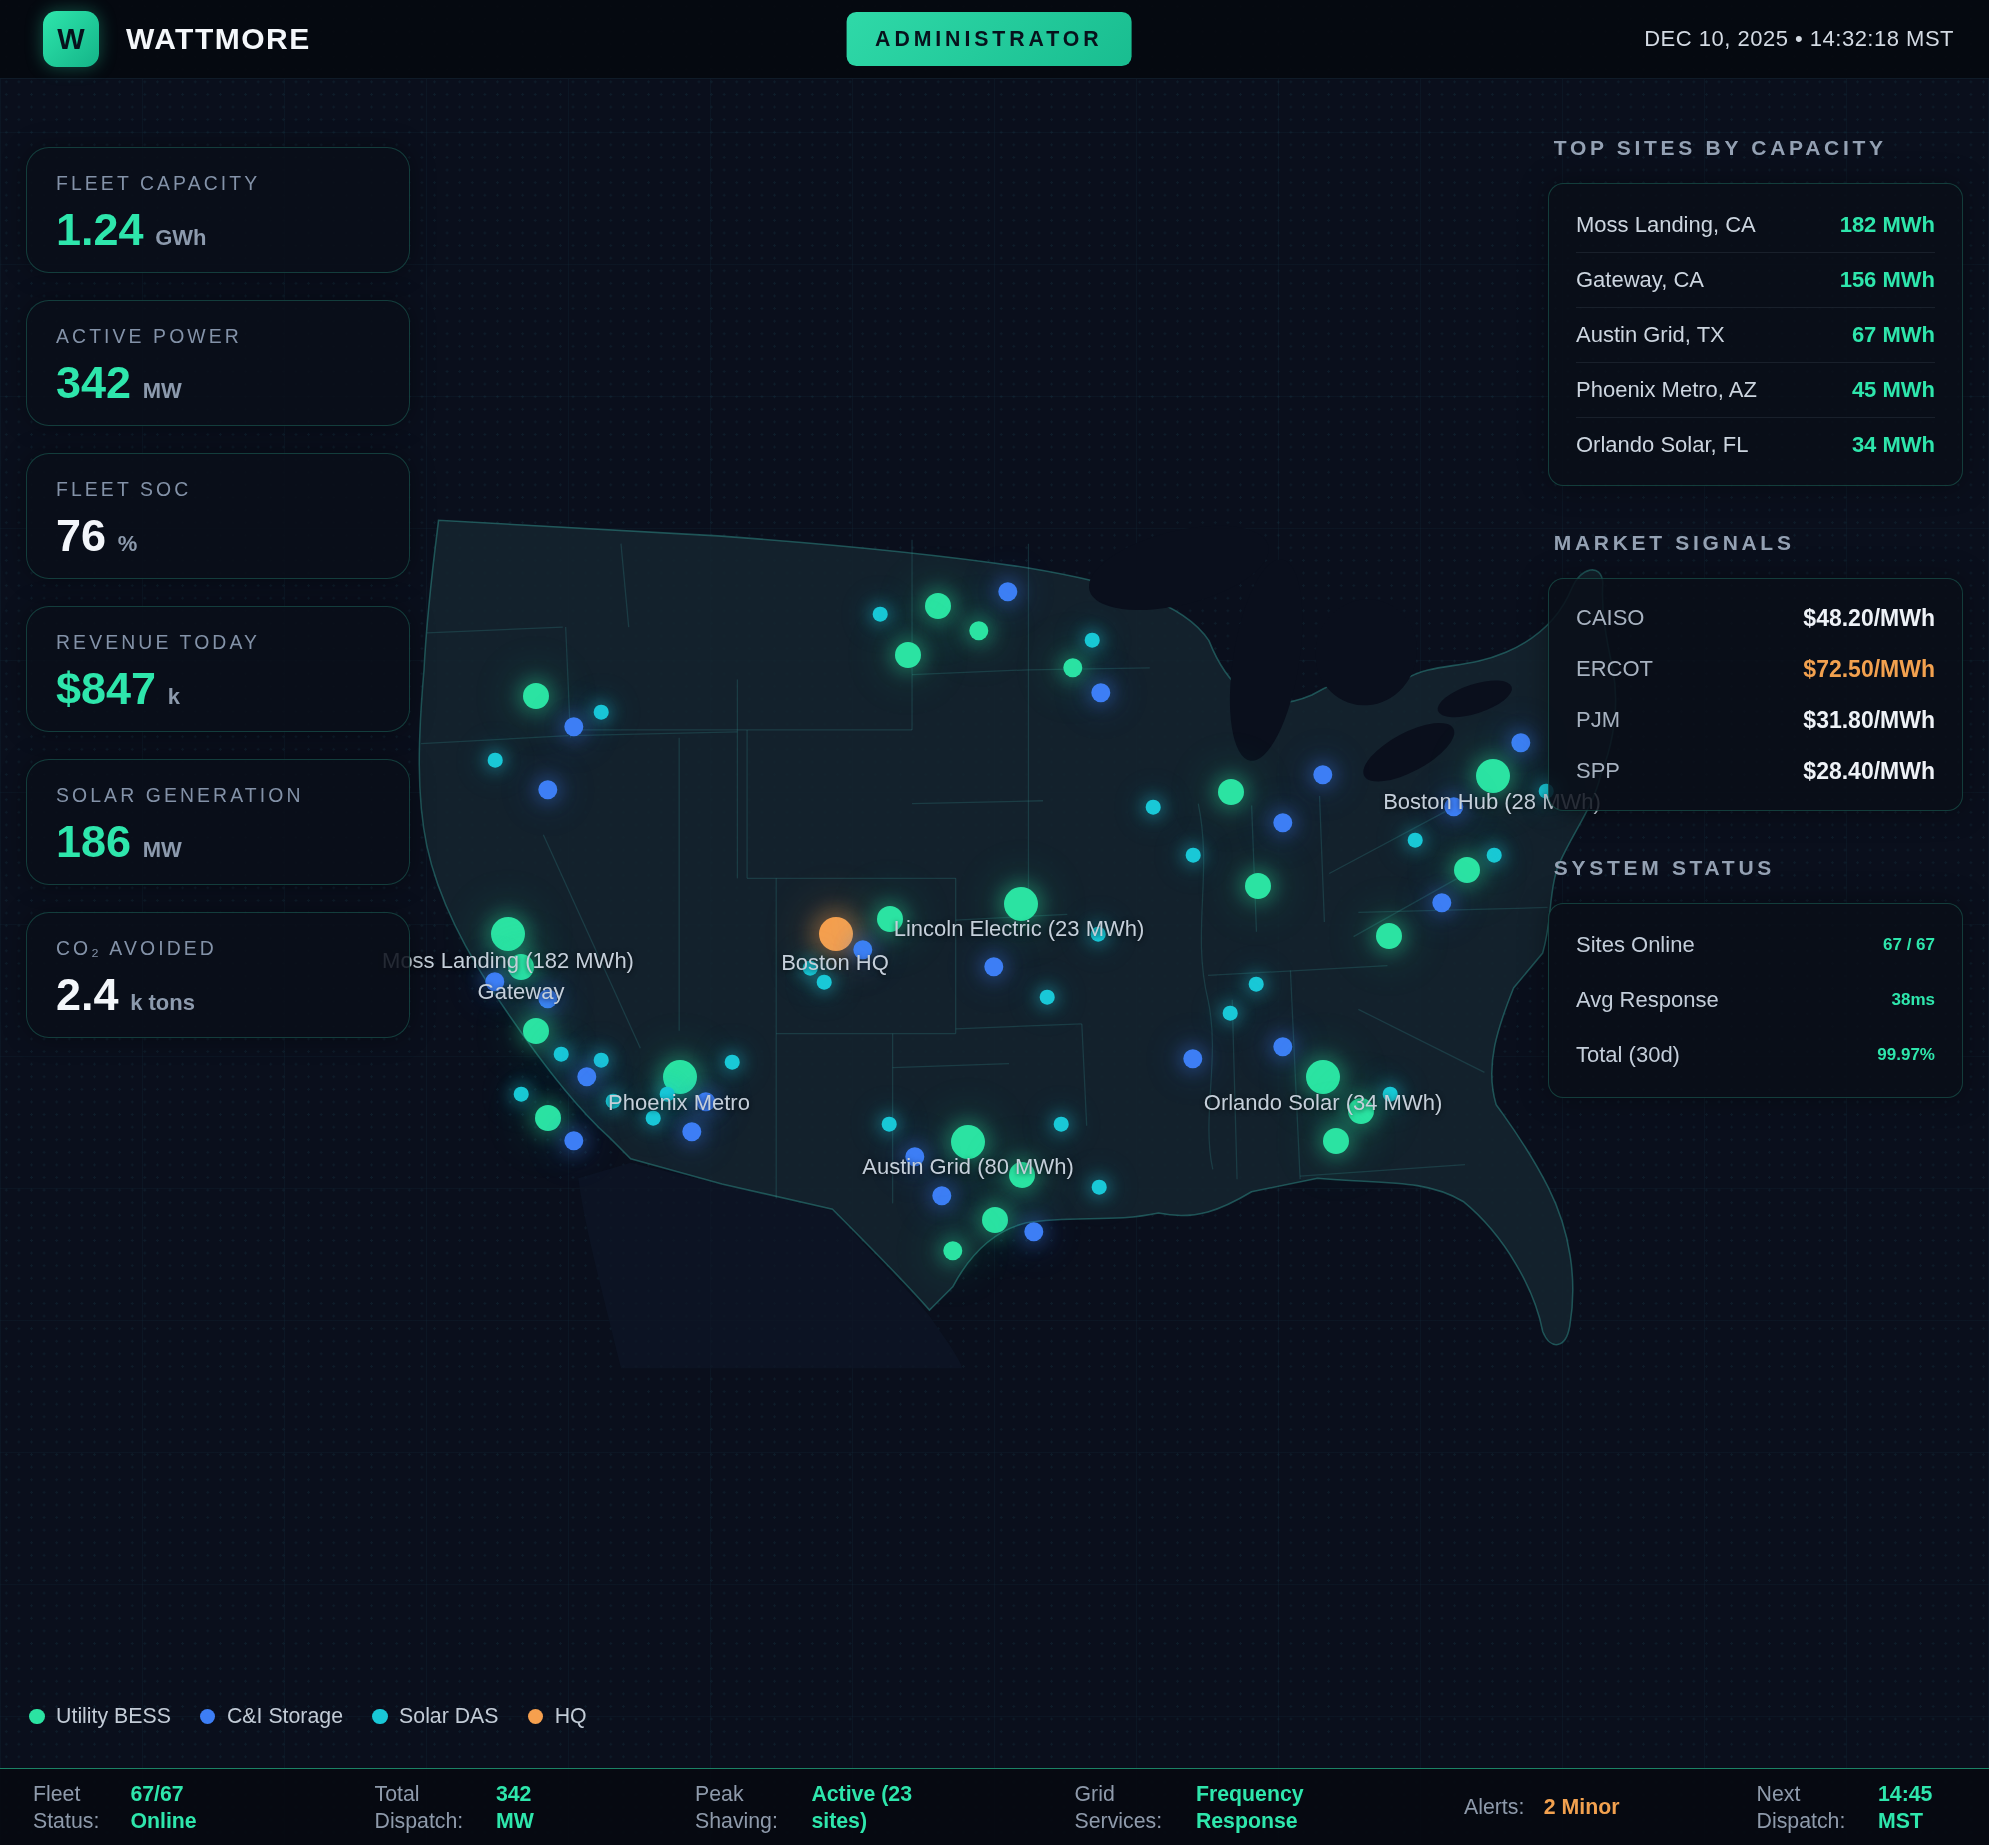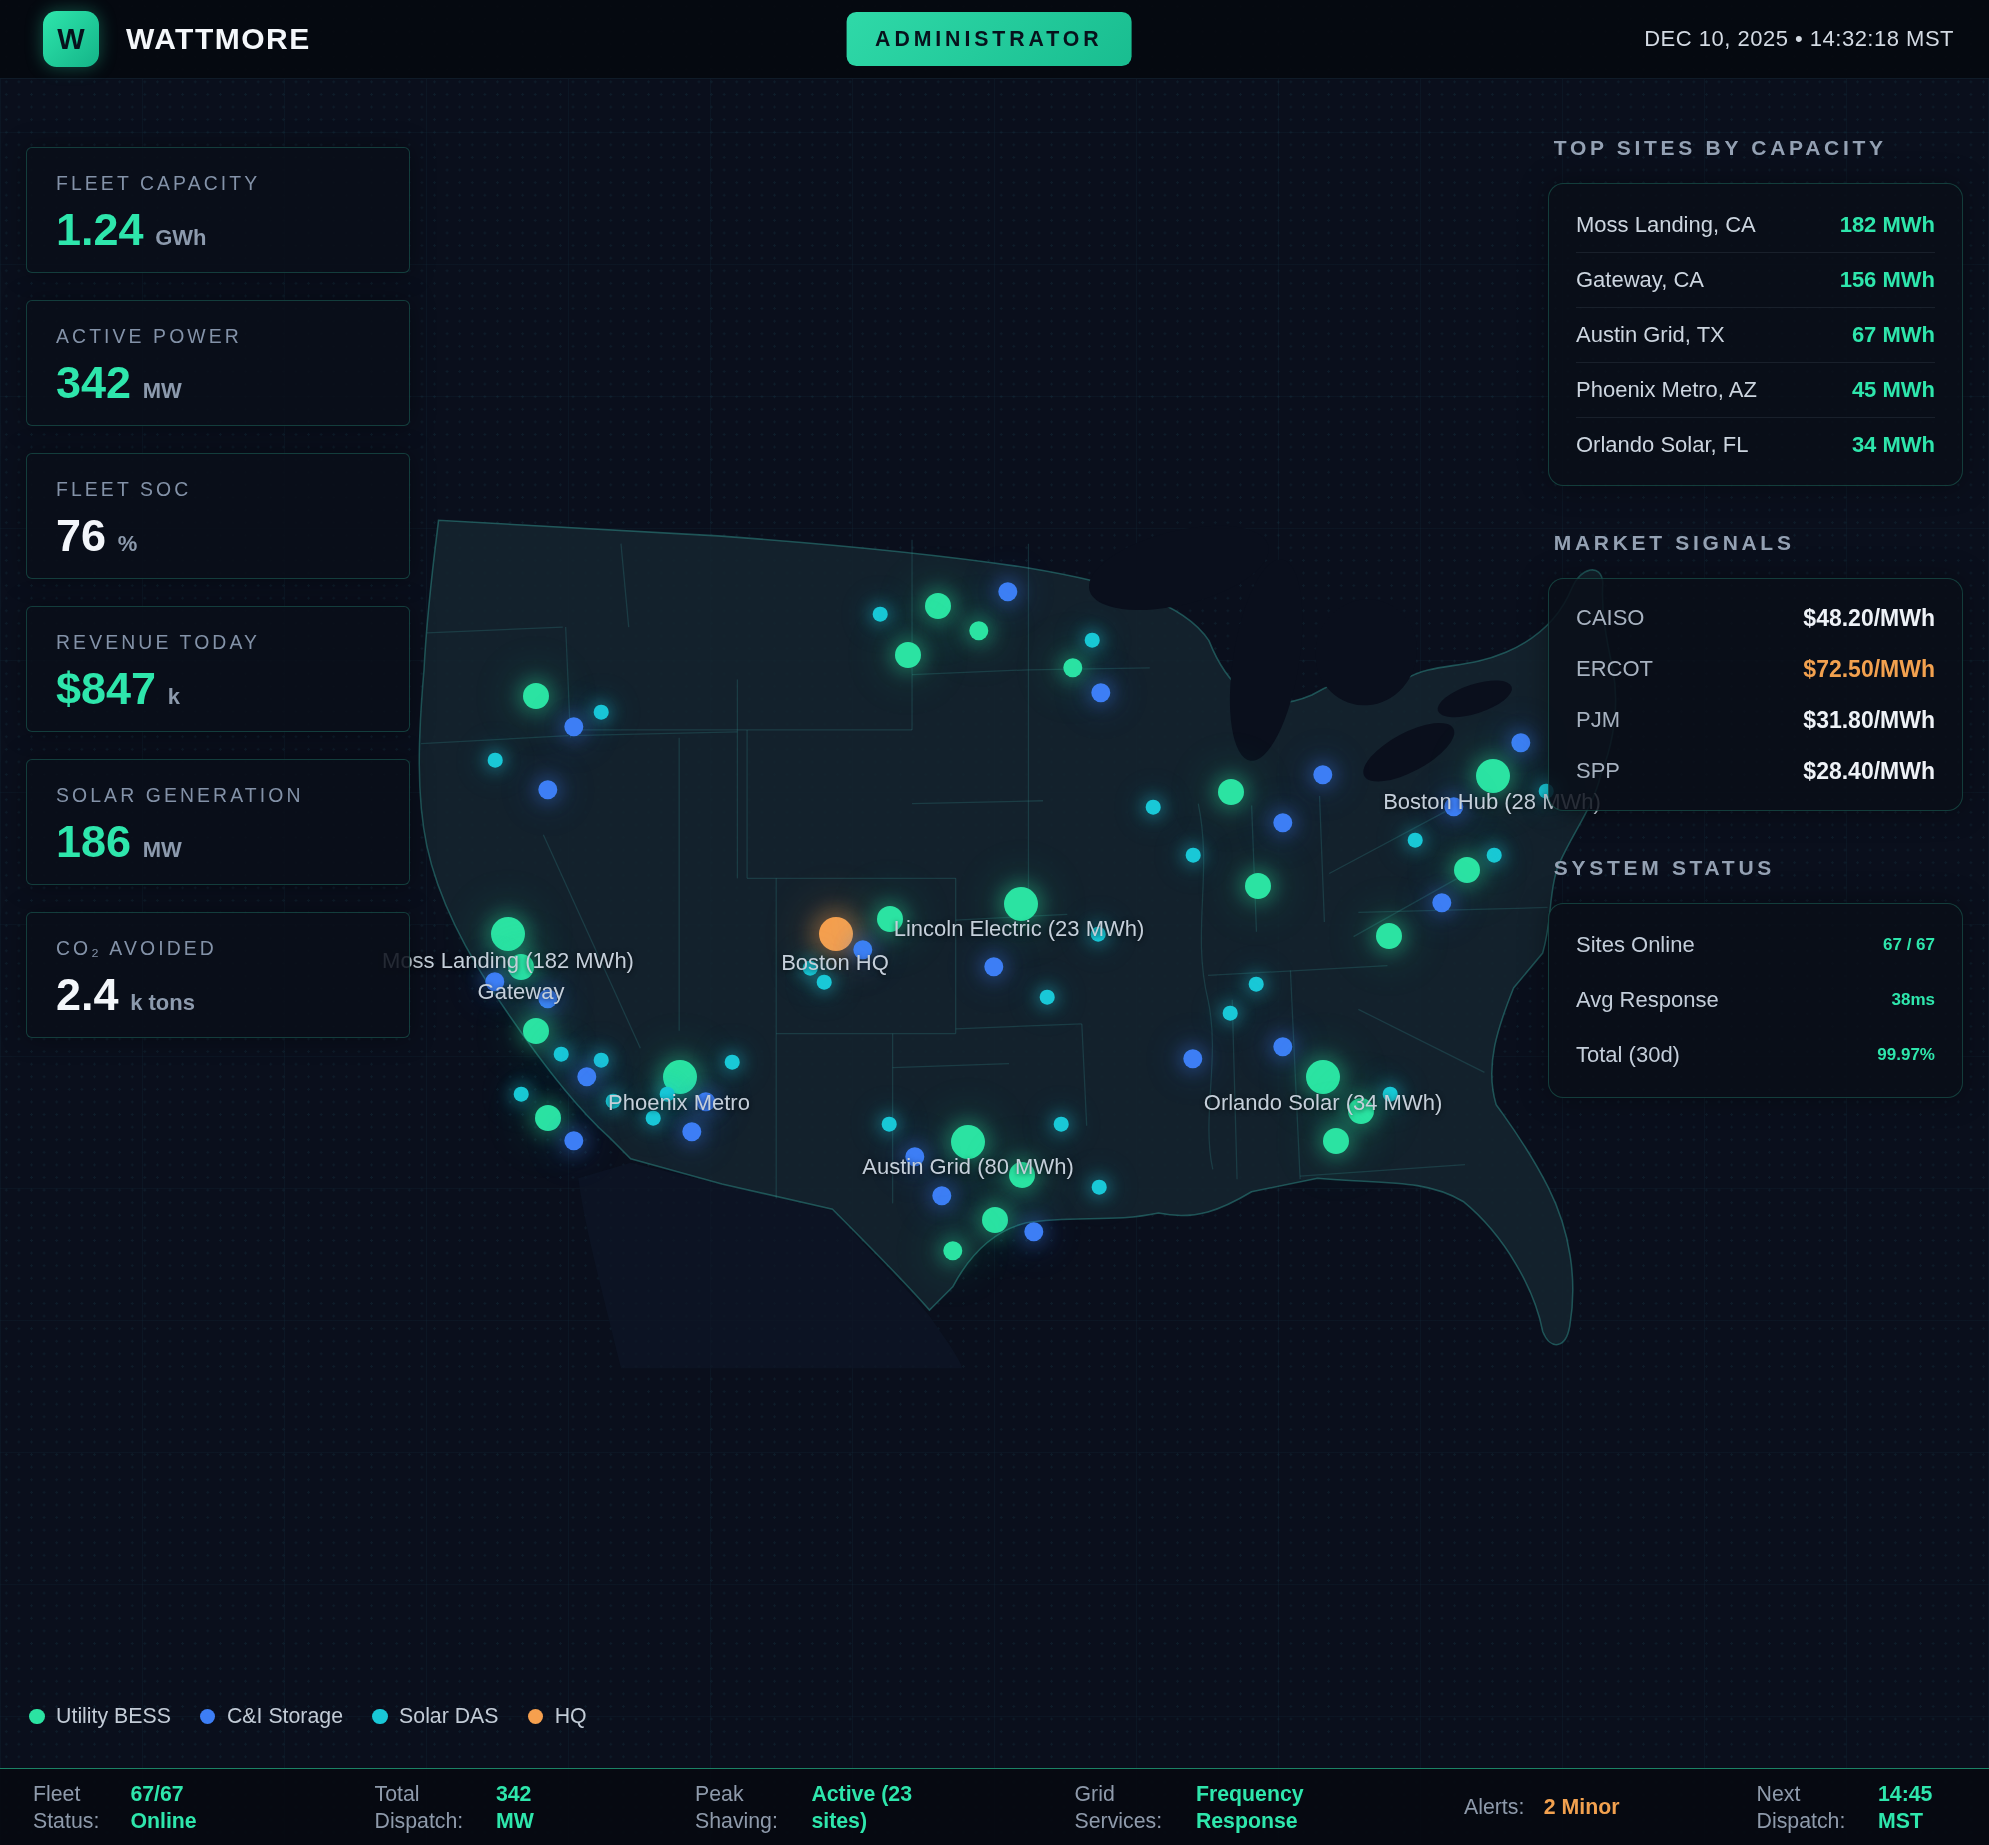--- a/index.html
+++ b/index.html
@@ -20,21 +20,21 @@
     background:linear-gradient(135deg,var(--accent) 0%,#14b488 100%);
     display:flex;align-items:center;justify-content:center;
     font-size:29px;font-weight:800;color:#06121c;box-shadow:0 0 17.5px rgba(40,220,170,.35);}
   .brand{margin-left:27px;font-size:30px;font-weight:800;letter-spacing:1.5px;color:#f4f7fa;}
   .role-badge{position:absolute;left:50%;transform:translateX(-52%);
     background:linear-gradient(135deg,#2fd9a8,#19bd90);color:#07121c;
     font-size:21.3px;font-weight:800;letter-spacing:3.9px;padding:14.6px 29px;border-radius:9.7px;}
   .datetime{position:absolute;right:35px;font-size:22px;color:#d3dae3;letter-spacing:0.5px;}
   
   .kpi-col{position:absolute;left:26px;top:147px;width:384px;z-index:30;}
-  .kpi-card{height:126px;margin-bottom:27px;border-radius:6px;box-sizing:border-box;
+  .kpi-card{height:126px;margin-bottom:27px;border-radius:23px;box-sizing:border-box;
     background:rgba(9,14,24,0.86);border:1px solid rgba(52,199,163,0.26);
     padding:24px 29px;box-shadow:0 0 25px rgba(0,0,0,.35);}
   .kpi-label{font-size:19.4px;letter-spacing:3.1px;color:#8392a8;margin-bottom:11.6px;}
   .kpi-valrow{display:flex;align-items:baseline;gap:11.6px;}
   .kpi-value{font-size:45px;font-weight:800;line-height:1;}
   .kpi-value.accent{color:var(--accent);}
   .kpi-value.white{color:#f3f6fa;}
   .kpi-unit{font-size:22px;font-weight:700;color:#8c9aad;}
   
   .rcol{position:absolute;left:1548px;top:136px;width:415px;z-index:30;}

